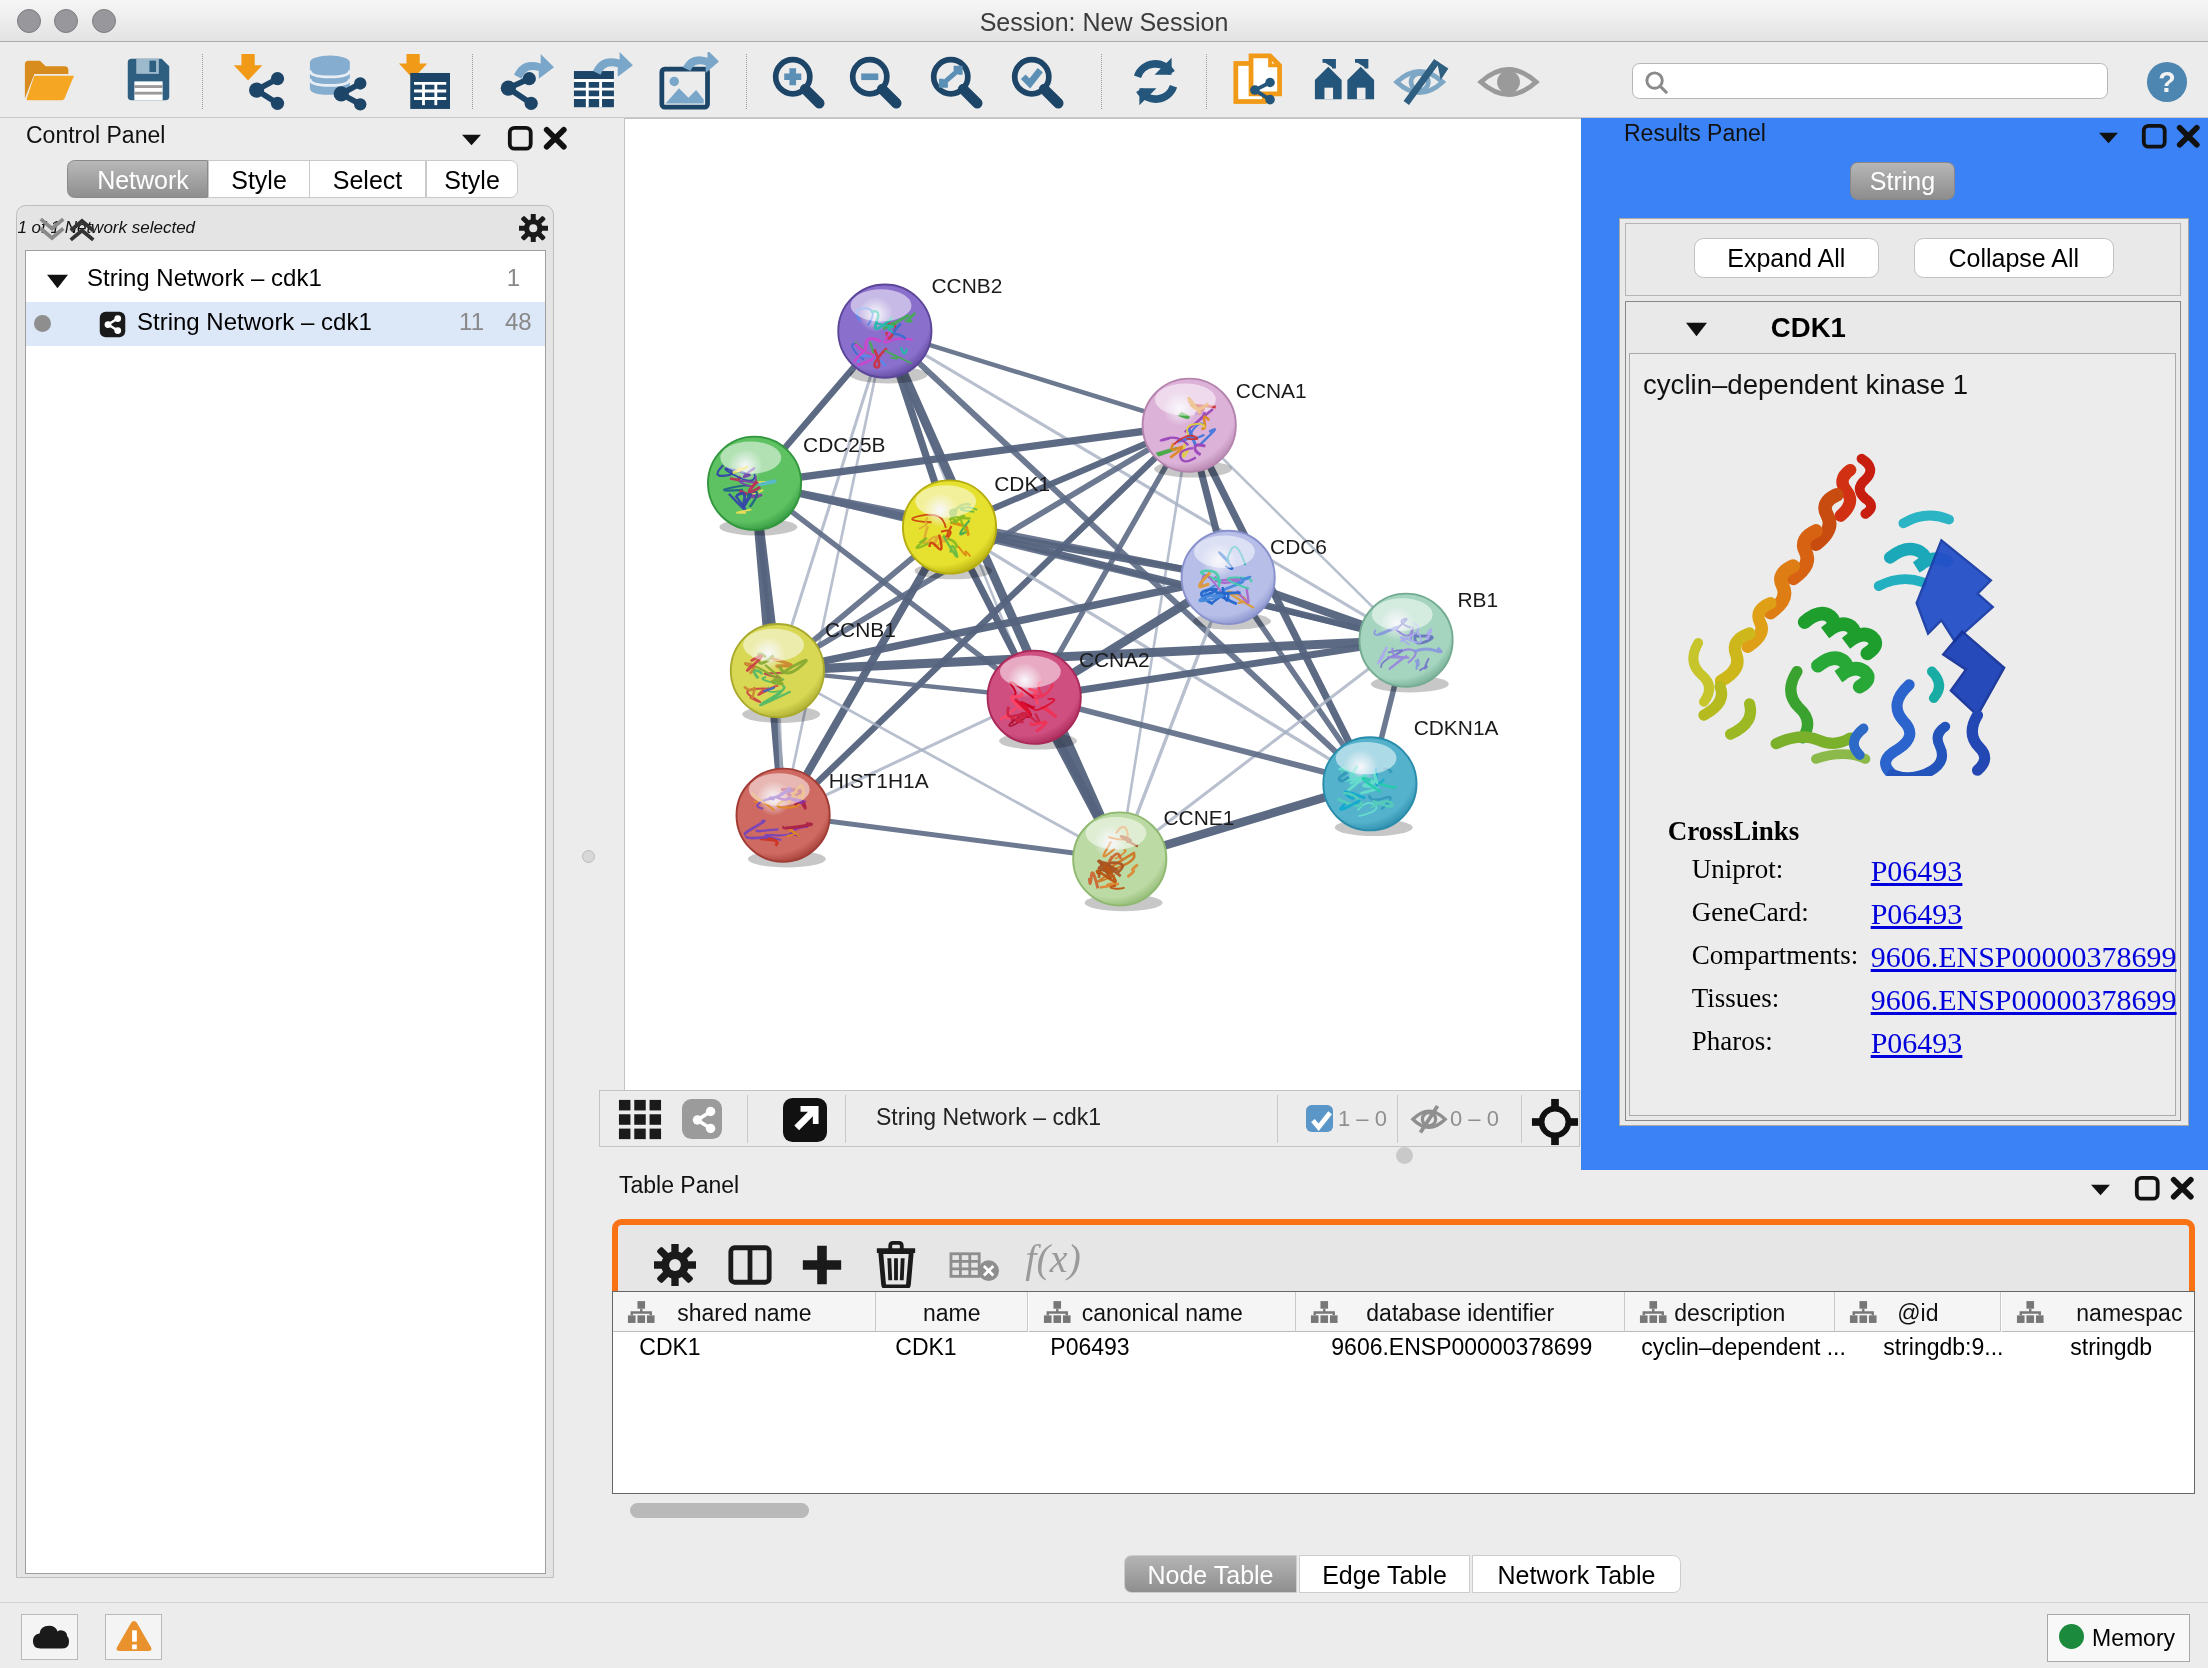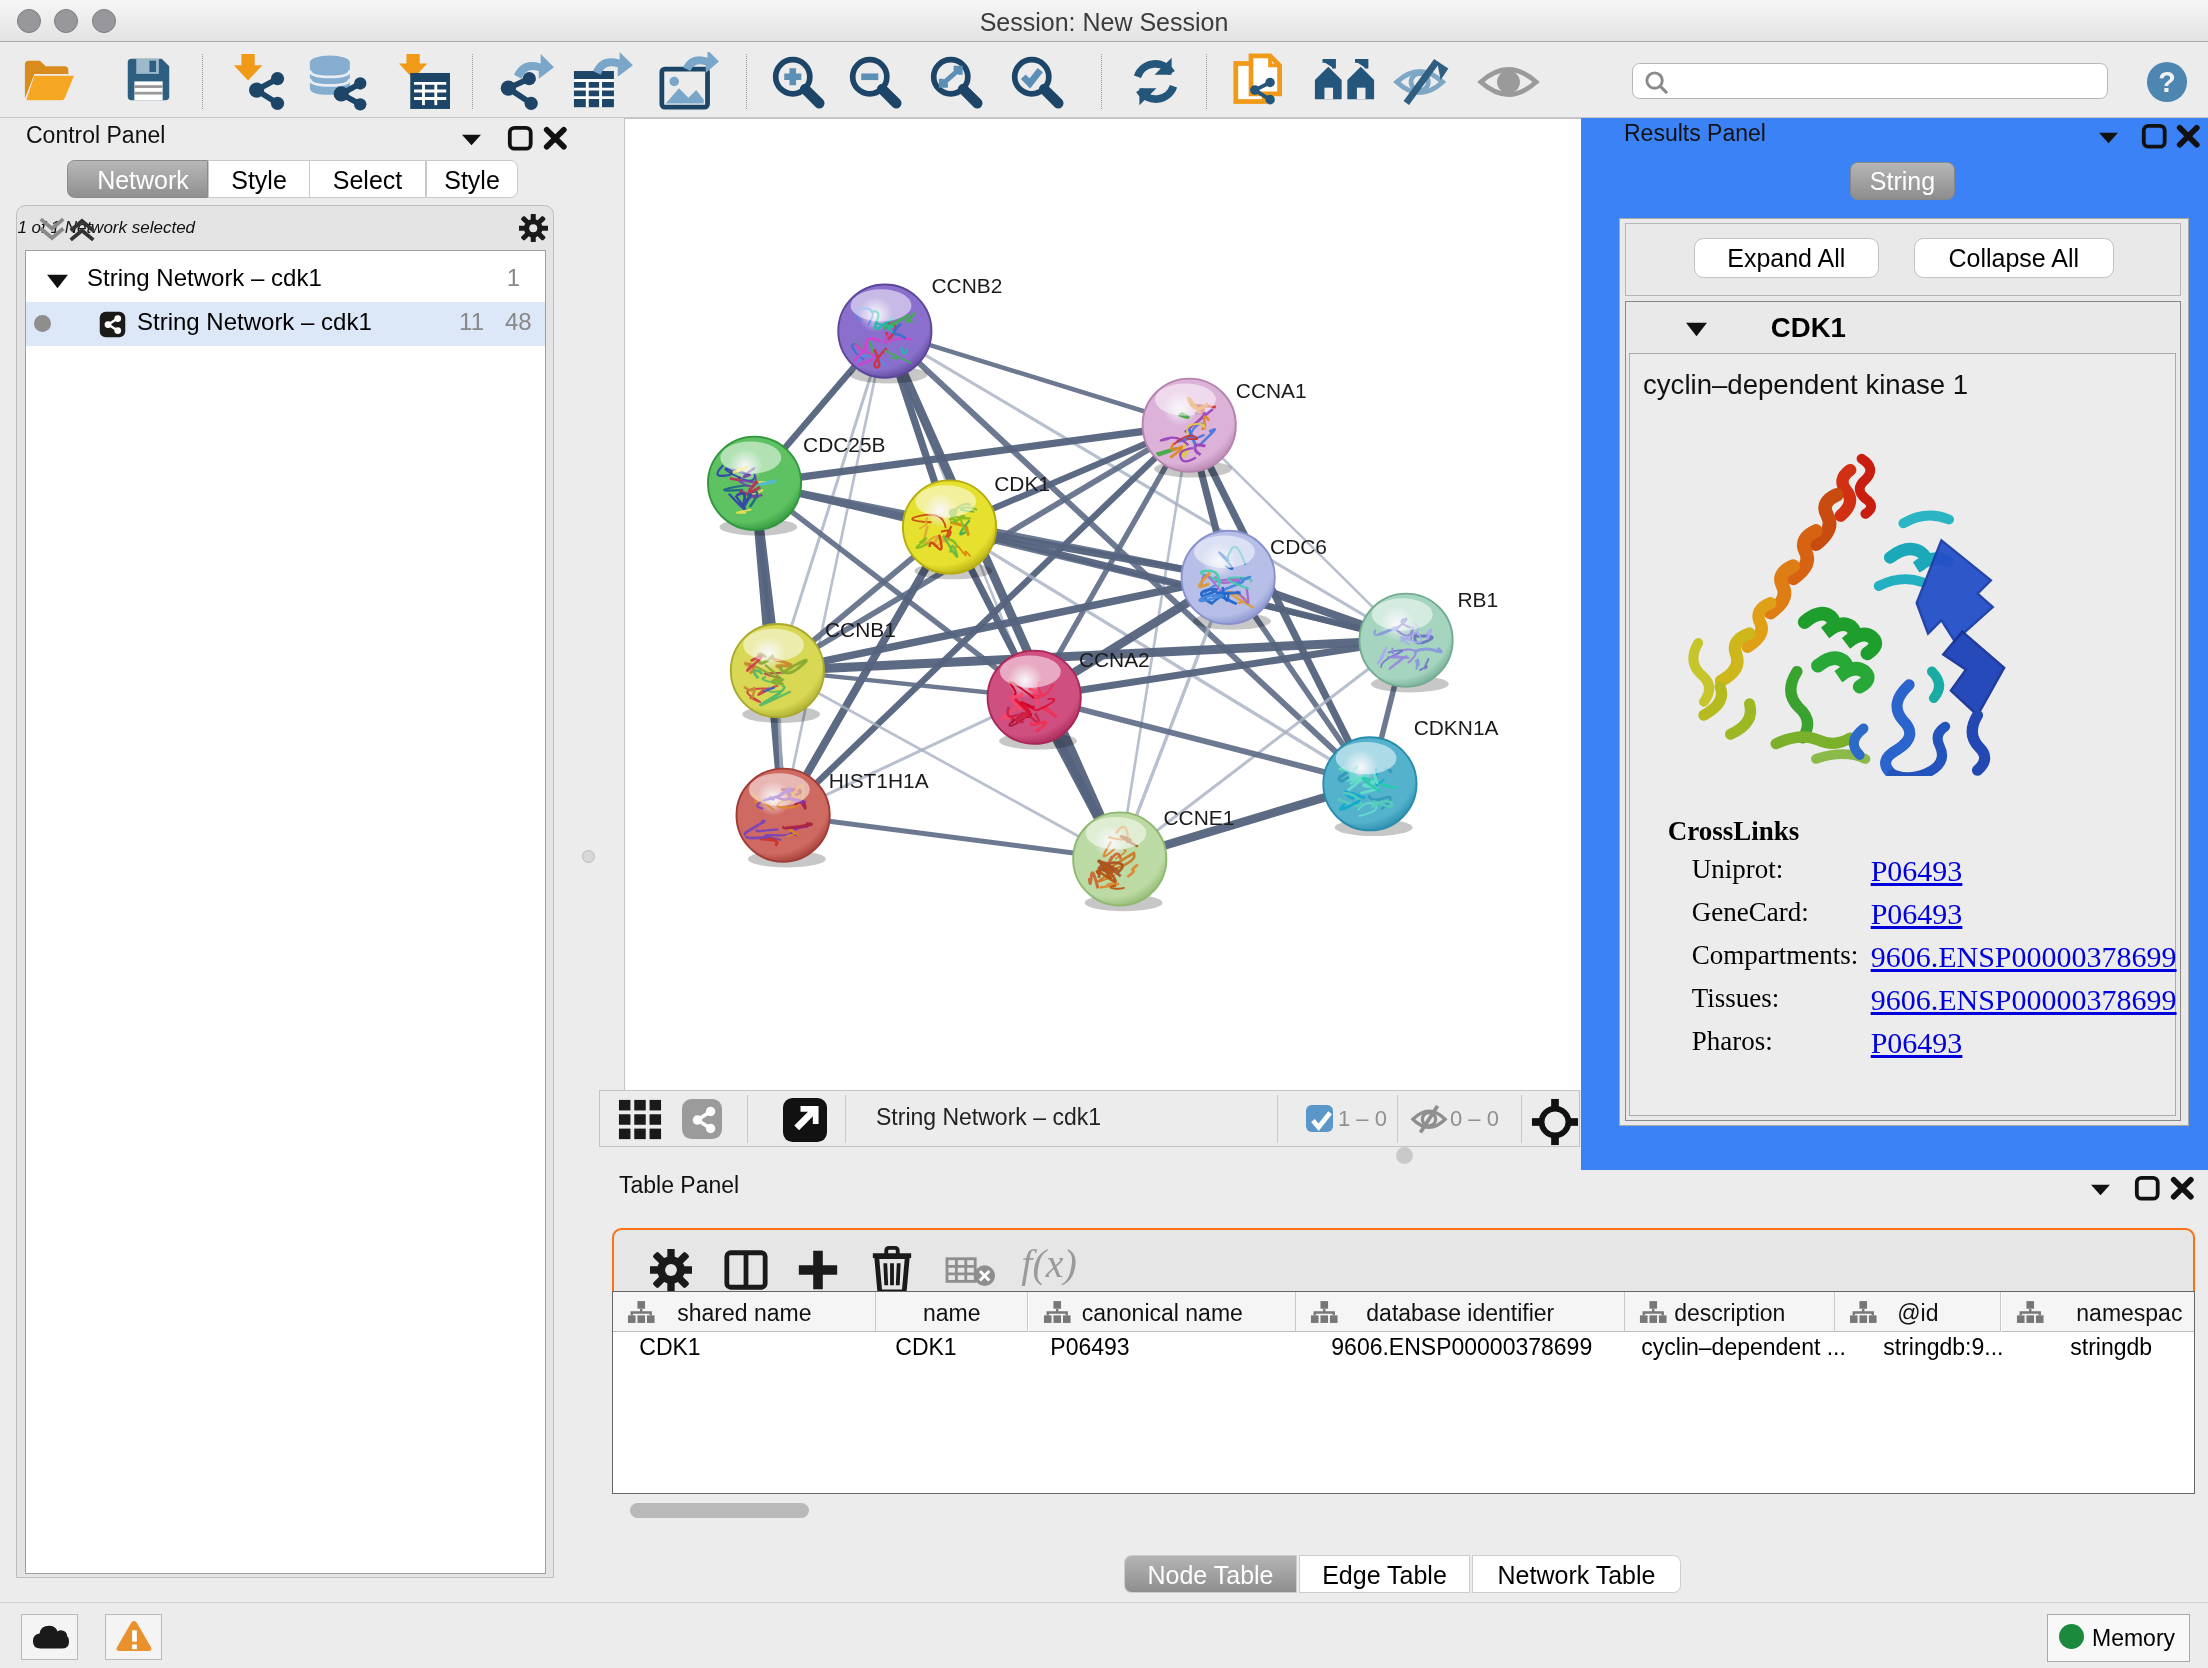--- a/index.html
+++ b/index.html
@@ -37,21 +37,21 @@
 #netbar { position:absolute; left:599px; top:1090px; width:981px; height:57px;
   background:#ececec; border:1.9px solid #c3c3c3; }
 #netbar .nsep { position:absolute; top:3.8px; height:48px; border-left:1.9px solid #c9c9c9; }
 
 #results { position:absolute; left:1581px; top:118px; width:628px; height:1052px; background:#3b82f6; }
 .btn { position:absolute; background:#fff; border:1.9px solid #c2c2c2; border-radius:9.5px;
   font-size:25px; text-align:center; color:#000; }
 
 #tpanel { position:absolute; left:599px; top:1170px; width:1609px; height:366px; background:#ececec; }
 #ttoolbox { position:absolute; left:13.3px; top:49px; width:1583px; height:82px;
-  background:#e6e6e6; border:2px solid #f97316; border-radius:9.5px 9.5px 0 0;margin-top:9px; }
+  background:#e6e6e6; border:6px solid #f97316; border-radius:9.5px 9.5px 0 0; }
 #ttable { position:absolute; left:13.3px; top:121px; width:1583px; height:203px;
   background:#fff; border:1.9px solid #666; }
 .th { position:absolute; top:0; height:40px; background:#f5f5f5; font-size:23px; color:#111;
   text-align:center; line-height:42px; border-right:1.9px solid #c9c9c9; border-bottom:1.9px solid #bbb; }
 .th .hier { position:absolute; left:13.3px; top:7.6px; }
 .th span { display:inline-block; }
 .td { position:absolute; top:42px; height:38px; font-size:23px; color:#000; }
 .xrow { position:absolute; left:0; width:100%; height:43px; font-family:"Liberation Serif",serif; }
 .xl { position:absolute; left:62px; font-size:27px; color:#000; }
 .xv { position:absolute; left:241px; font-size:30px; color:#0000dd; text-decoration:underline; }

